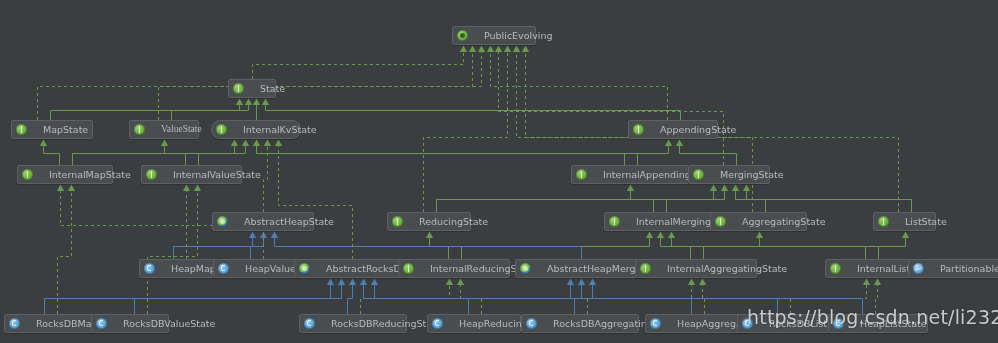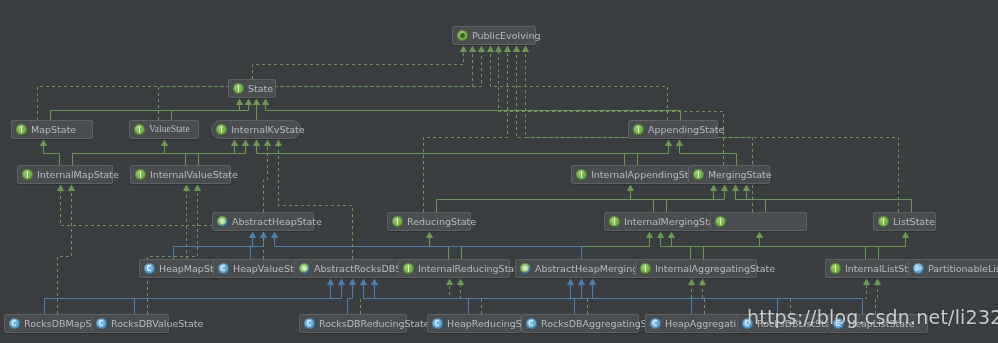--- a/index.html
+++ b/index.html
@@ -8,21 +8,21 @@
     font-family:"DejaVu Sans","Liberation Sans",sans-serif;
     background:#3b3e40;
   }
   #diagram{position:absolute;inset:0;}
   svg.edges{position:absolute;left:0;top:0;width:998px;height:343px;pointer-events:none;}
 
   .node{
     position:absolute;
     box-sizing:border-box;
     height:19px;
-    display:flex;align-items:center;gap:4px;
+    display:flex;align-items:center;gap:16px;
     padding:0 6px 0 4px;
     background:#4a4d4f;
     border:1px solid #5d6163;
     border-radius:2px;
     color:#b6bcbd;
     font-size:9.5px;
     line-height:19px;
     white-space:nowrap;
     box-shadow:0 1px 1px rgba(0,0,0,.22);
   }
@@ -200,21 +200,21 @@
         <span class="label">InternalKvState</span>
       </div>
       <div class="node" style="left: 628px; top: 120px; width: 90px;">
         <span class="ico iface"></span>
         <span class="label">AppendingState</span>
       </div>
       <div class="node" style="left: 17px; top: 165px; width: 96px;">
         <span class="ico iface"></span>
         <span class="label">InternalMapState</span>
       </div>
-      <div class="node" style="left: 130px; top: 165px; width: 101px;">
+      <div class="node" style="left: 141px; top: 165px; width: 101px;">
         <span class="ico iface"></span>
         <span class="label">InternalValueState</span>
       </div>
       <div class="node" style="left: 571px; top: 165px; width: 118px;">
         <span class="ico iface"></span>
         <span class="label">InternalAppendingState</span>
       </div>
       <div class="node" style="left: 688px; top: 165px; width: 82px;">
         <span class="ico iface"></span>
         <span class="label">MergingState</span>
@@ -226,20 +226,21 @@
       <div class="node" style="left: 387px; top: 212px; width: 84px;">
         <span class="ico iface"></span>
         <span class="label">ReducingState</span>
       </div>
       <div class="node" style="left: 604px; top: 212px; width: 111px;">
         <span class="ico iface"></span>
         <span class="label">InternalMergingState</span>
       </div>
       <div class="node" style="left: 710px; top: 212px; width: 97px;">
         <span class="ico iface"></span>
+        <span class="label">AggregatingState</span>
       </div>
       <div class="node" style="left: 873px; top: 212px; width: 63px;">
         <span class="ico iface"></span>
         <span class="label">ListState</span>
       </div>
       <div class="node" style="left: 139px; top: 259px; width: 80px;">
         <span class="ico cls"></span>
         <span class="label">HeapMapState</span>
       </div>
       <div class="node" style="left: 213px; top: 259px; width: 86px;">

